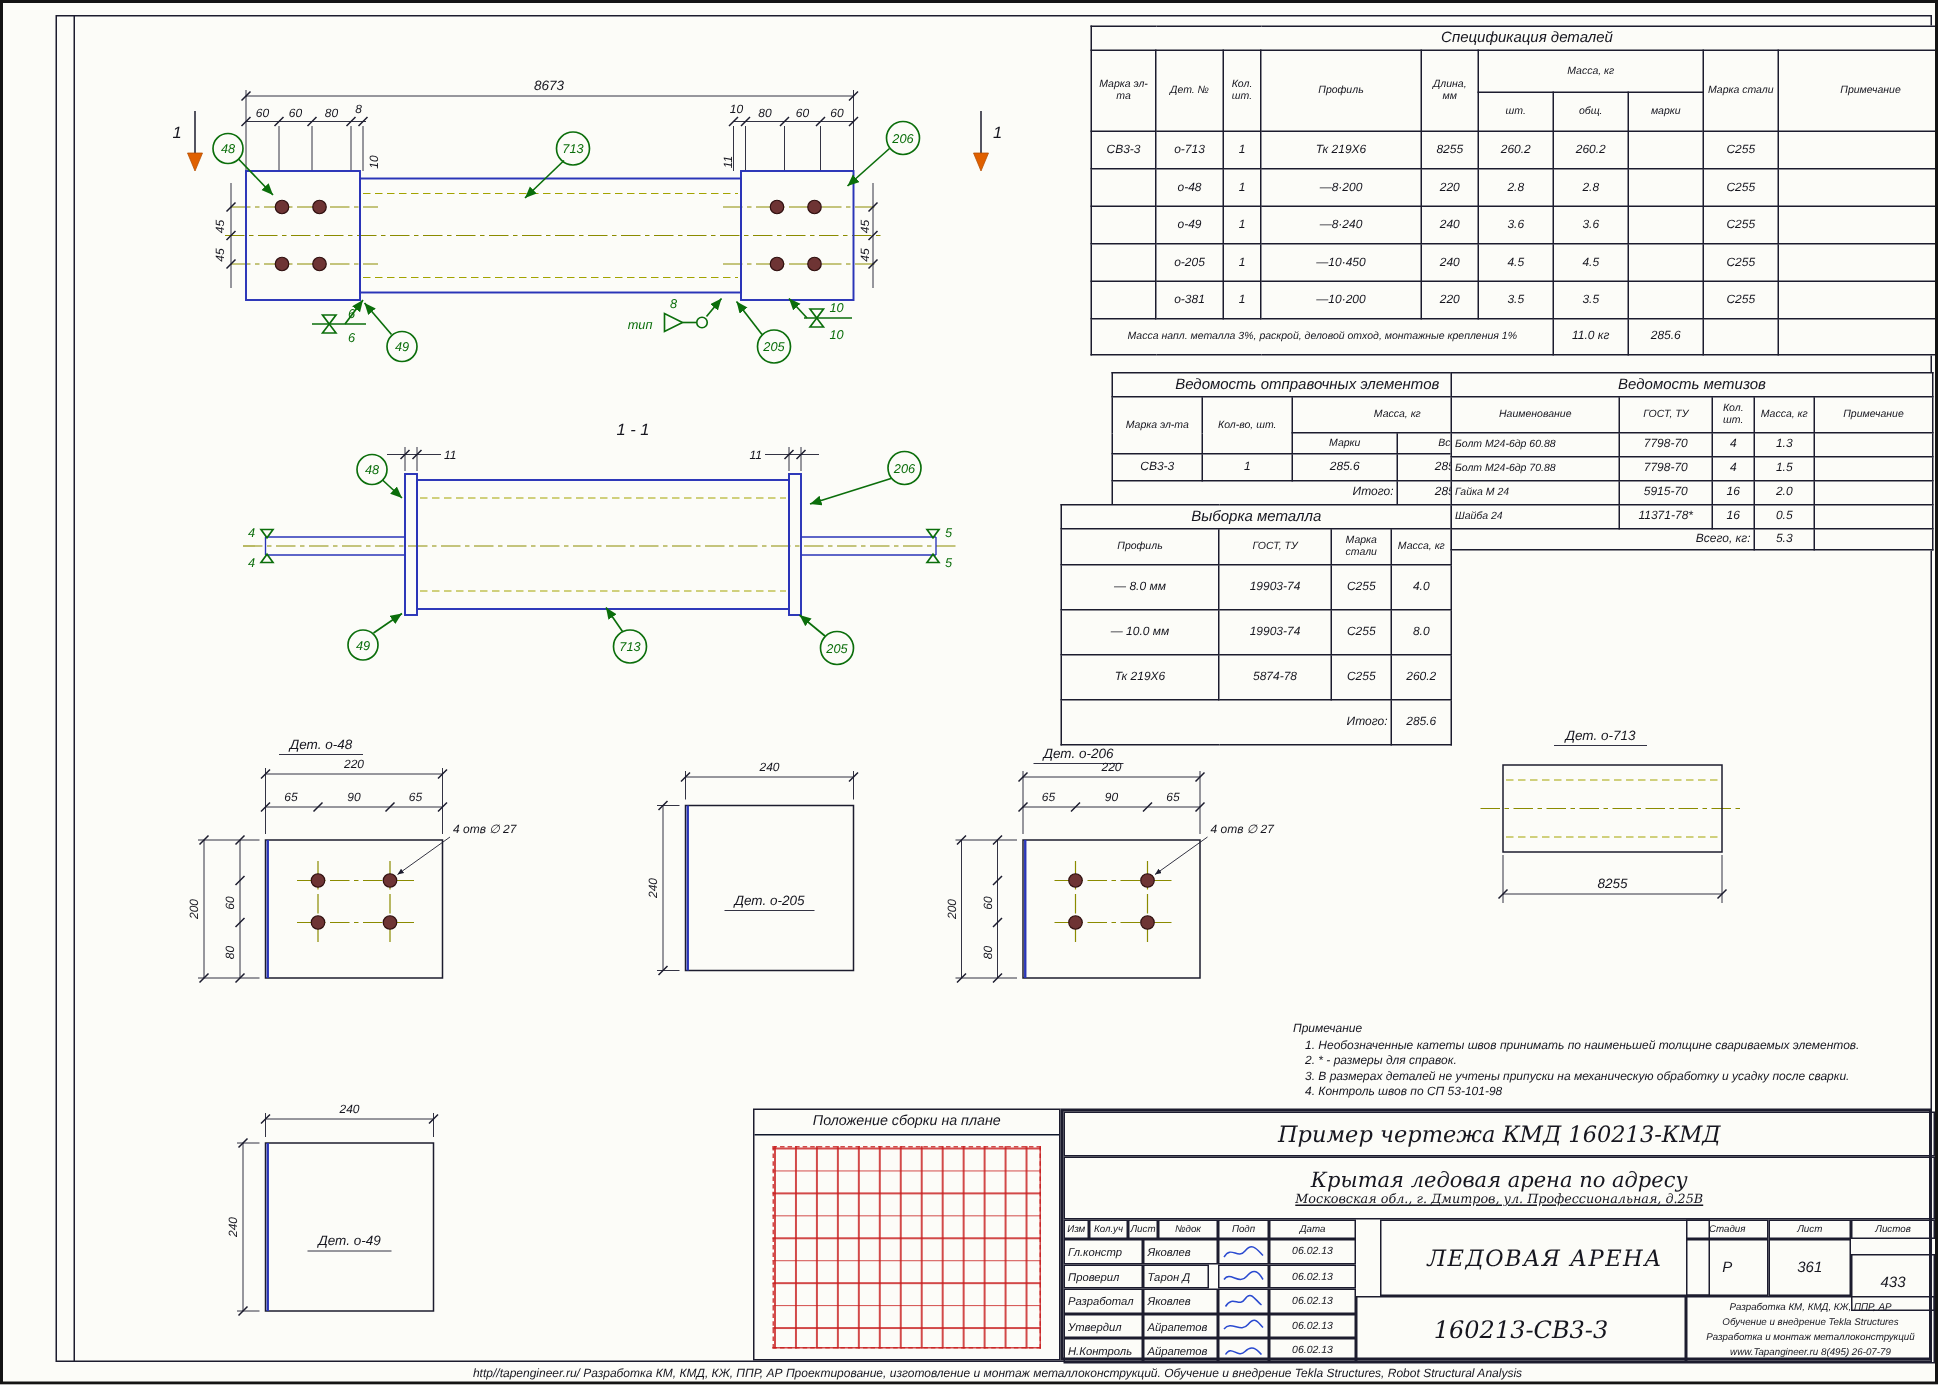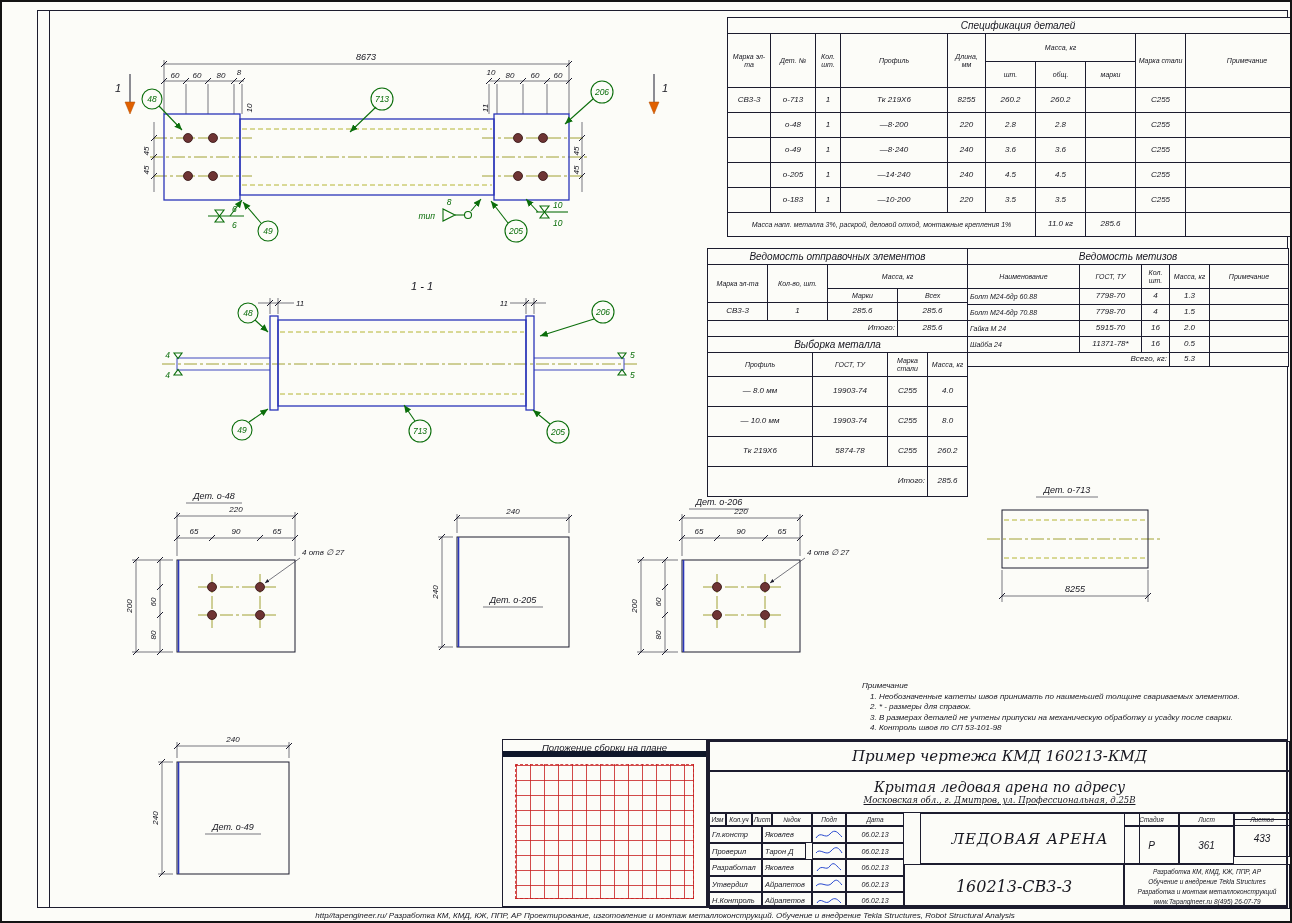--- a/index.html
+++ b/index.html
@@ -26,21 +26,21 @@
   tr.h28{height:28px}
 
   
   .notes { position:absolute; left:860px; top:679px; width:430px;
            font-size:8px; line-height:10.5px; }
   .notes .nt { margin-left:8px; }
 
   
   .planbox { position:absolute; left:500px; top:737px; width:205px; height:168px;
              border:1.5px solid #1c1c2e; }
-  .planbox .ptitle { height:17px; border-bottom:6px solid #0f172a; text-align:center;
+  .planbox .ptitle { height:17px; border-bottom:1px solid #0f172a; text-align:center;
                      font-size:9.5px; line-height:16px; }
   .planbox .pgrid { position:absolute; left:12px; right:12px; top:24px; bottom:7px;
     background-image:
       repeating-linear-gradient(to right, rgba(200,30,30,.8) 0 1px, transparent 1px 14px),
       repeating-linear-gradient(to bottom, rgba(200,30,30,.8) 0 1px, transparent 1px 15px);
     border:1px dashed rgba(200,30,30,.8); }
 
   
   .tb { position:absolute; left:705px; top:737px; width:581px; height:168px;
         border:2px solid #1c1c2e; }
@@ -431,51 +431,51 @@
           <td>3.6</td>
       <td>3.6</td>
           <td></td>
           <td>С255</td>
           <td></td>
     </tr>
     <tr class="h25">
       <td></td>
           <td>о-205</td>
           <td>1</td>
-      <td>—14·240</td>
+      <td>—10·450</td>
           <td>240</td>
           <td>4.5</td>
       <td>4.5</td>
           <td></td>
           <td>С255</td>
           <td></td>
     </tr>
     <tr class="h25">
       <td></td>
-          <td>о-183</td>
+          <td>о-381</td>
           <td>1</td>
       <td>—10·200</td>
           <td>220</td>
           <td>3.5</td>
       <td>3.5</td>
           <td></td>
           <td>С255</td>
           <td></td>
     </tr>
     <tr class="h24">
       <td colspan="6" class="hsm">Масса напл. металла 3%, раскрой, деловой отход, монтажные крепления 1%</td>
       <td>11.0 кг</td>
       <td>285.6</td>
       <td></td>
           <td></td>
     </tr>
   </tbody>
     </table>
 
-  <table class="g" style="left:705px; top:246px; width:260px;">
+  <table class="g" style="left:739px; top:246px; width:260px;">
     <colgroup>
         <col style="width:60px">
         <col style="width:60px">
         <col style="width:70px">
         <col style="width:70px">
       </colgroup>
     <tbody>
         <tr class="h16">
           <td colspan="4" class="ttl">Ведомость отправочных элементов</td>
         </tr>
@@ -671,21 +671,21 @@
     <div class="tc sdate" style="left:137px;top:151px;width:58px;height:17px;">06.02.13</div>
 
     <div class="tc arena" style="left:195px;top:72px;width:220px;height:51px;margin-left:16px;">ЛЕДОВАЯ АРЕНА</div>
     <div class="tc docnum" style="left:195px;top:123px;width:220px;height:45px;">160213-СВ3-3</div>
 
     <div class="tc shdr" style="left:415px;top:72px;width:55px;height:13px;">Стадия</div>
     <div class="tc shdr" style="left:470px;top:72px;width:55px;height:13px;">Лист</div>
     <div class="tc shdr" style="left:525px;top:72px;width:56px;height:13px;">Листов</div>
     <div class="tc stv" style="left:415px;top:85px;width:55px;height:38px;">Р</div>
     <div class="tc stv" style="left:470px;top:85px;width:55px;height:38px;">361</div>
-    <div class="tc stv" style="left:525px;top:78px;width:56px;height:38px;">433</div>
+    <div class="tc stv" style="left:525px;top:95px;width:56px;height:38px;">433</div>
 
     <div class="tc company" style="left:415px;top:123px;width:166px;height:45px;">
       <div>Разработка КМ, КМД, КЖ, ППР, АР</div>
       <div>Обучение и внедрение Tekla Structures</div>
       <div>Разработка и монтаж металлоконструкций</div>
       <div>www.Tapangineer.ru   8(495) 26-07-79</div>
     </div>
   </div>
 
   <div class="caption">http//tapengineer.ru/   Разработка КМ, КМД, КЖ, ППР, АР  Проектирование, изготовление и монтаж металлоконструкций.  Обучение и внедрение Tekla Structures, Robot Structural Analysis</div>

